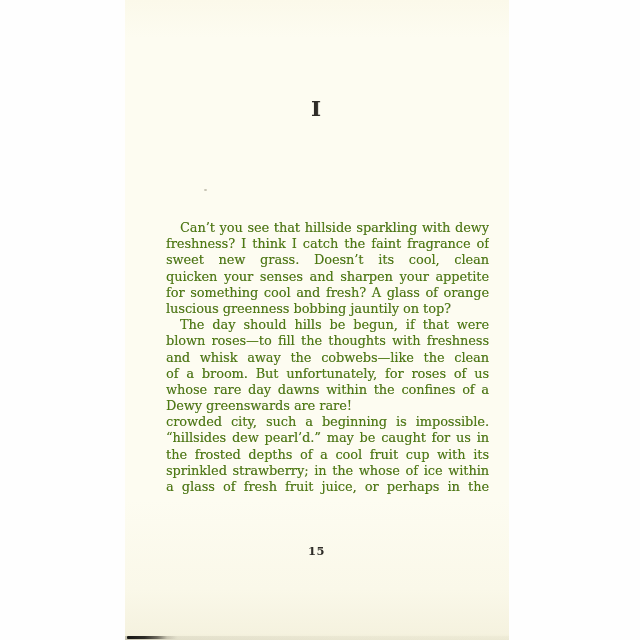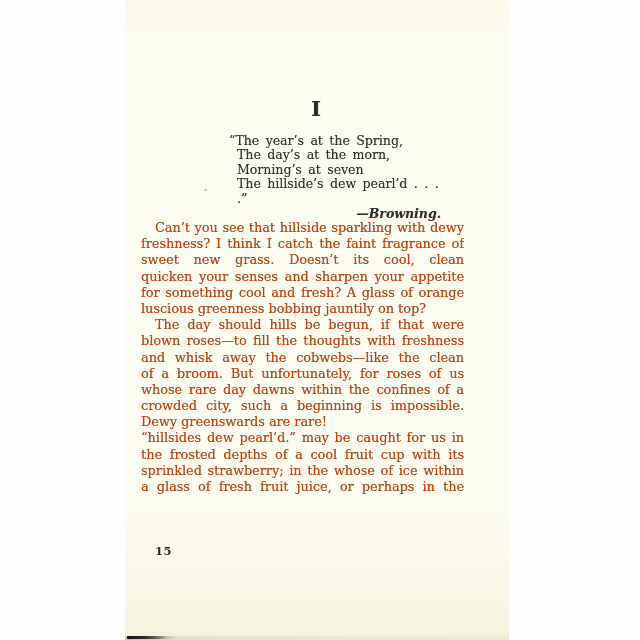--- a/index.html
+++ b/index.html
@@ -51,40 +51,40 @@
   .epigraph .hang { padding-left: 8px; }
   .epigraph-attribution {
     text-align: right;
     padding-right: 4px;
     margin-top: 1px;
     font-style: italic;
     font-weight: 700;
   }
   .body-text {
     position: absolute;
-    left: 141px; top: 220px;
+    left: 166px; top: 220px;
     width: 323px;
     font-size: 12.8px;
     line-height: 16.2px;
-    color: #c2410c;
+    color: #4d7c0f;
     text-shadow: 0.3px 0.3px 0.5px rgba(40,38,33,0.4);
   }
   .line {
     text-align: justify;
     text-align-last: justify;
     height: 16.2px;
     overflow: hidden;
   }
   .line.indent { text-indent: 14px; }
   .line.para-end { text-align-last: left; }
   .page-number {
     position: absolute;
     left: 155px; top: 544px;
     width: 323px;
-    text-align: left;
+    text-align: center;
     font-size: 11.5px;
     font-weight: 700;
     letter-spacing: 0.5px;
     color: #2f2d28;
   }
   .bottom-edge-shadow {
     position: absolute;
     left: 125px; top: 636px;
     width: 384px; height: 4px;
     background: linear-gradient(90deg,
@@ -116,47 +116,40 @@
 </style>
 </head>
 <body>
 
 <div class="canvas">
 
   <div class="paper"></div>
 
   <div class="chapter-heading">I</div>
 
-  <div class="epigraph">
-    <div>“The year’s at the Spring,</div>
-    <div class="hang">The day’s at the morn,</div>
-    <div class="hang">Morning’s at seven</div>
-    <div class="hang">The hillside’s dew pearl’d . . . .”</div>
-    <div class="epigraph-attribution">—Browning.</div>
-  </div>
 
   <div class="body-text">
 
     <div>
       <div class="line indent">Can’t you see that hillside sparkling with dewy</div>
       <div class="line">freshness?  I think I catch the faint fragrance of</div>
       <div class="line">sweet new grass.  Doesn’t its cool, clean greenness</div>
       <div class="line">quicken your senses and sharpen your appetite</div>
       <div class="line">for something cool and fresh?  A glass of orange</div>
       <div class="line para-end">luscious greenness bobbing jauntily on top?</div>
     </div>
 
     <div>
       <div class="line indent">The day should hills be begun, if that were</div>
       <div class="line">blown roses—to fill the thoughts with freshness</div>
       <div class="line">and whisk away the cobwebs—like the clean sweep</div>
       <div class="line">of a broom.  But unfortunately, for roses of us</div>
       <div class="line">whose rare day dawns within the confines of a</div>
+      <div class="line para-end">Dewy greenswards are rare!</div>
       <div class="line">crowded city, such a beginning is impossible.</div>
-      <div class="line para-end">Dewy greenswards are rare!</div>
     </div>
 
     <div>
       <div class="line">“hillsides dew pearl’d.” may be caught for us in</div>
       <div class="line">the frosted depths of a cool fruit cup with its dew-</div>
       <div class="line">sprinkled strawberry; in the whose of ice within</div>
       <div class="line">a glass of fresh fruit juice, or perhaps in the</div>
     </div>
 
   </div>

